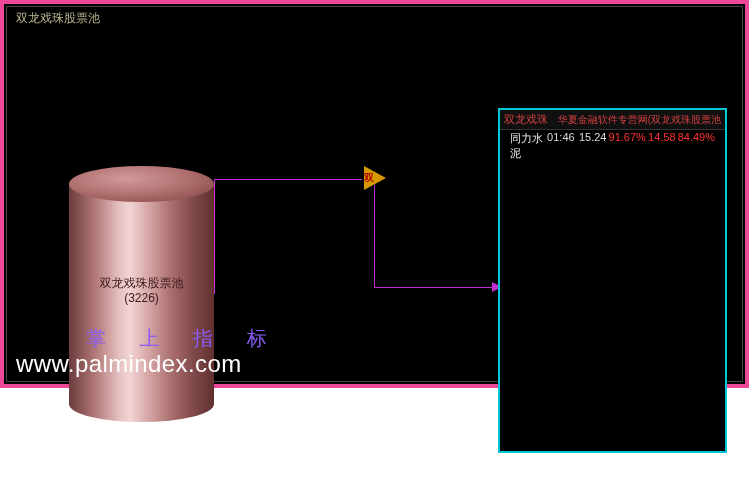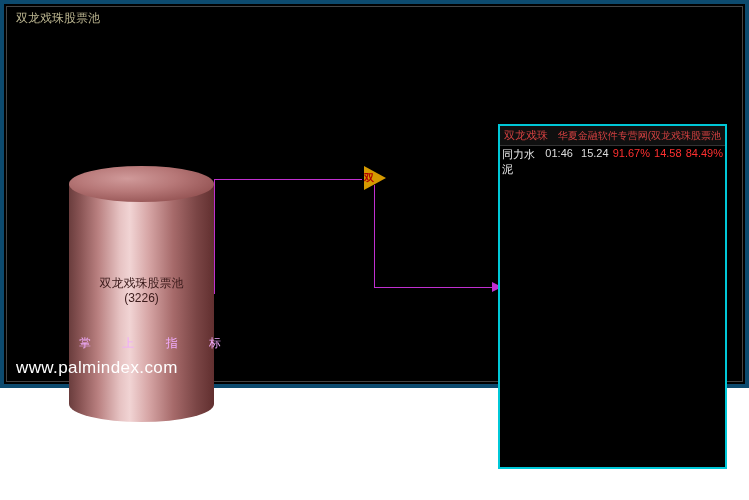--- a/index.html
+++ b/index.html
@@ -1,47 +1,47 @@
 <!DOCTYPE html>
 <html><head>
 <meta charset="utf-8">
 <style>
 *{margin:0;padding:0;box-sizing:border-box;font-family:"Microsoft YaHei",SimSun,sans-serif}
 body{background:#fff;width:749px;height:500px;overflow:hidden}
-.frame{width:749px;height:388px;border:4px solid #0c4a6e;background:#000;position:relative}
+.frame{width:749px;height:388px;border:4px solid #ec4899;background:#000;position:relative}
 .inner{position:absolute;top:2px;left:2px;right:2px;bottom:2px;border:1px solid #444}
 .title{position:absolute;top:6px;left:12px;color:#b9b38e;font-size:12px}
 .cyl{position:absolute;left:65px;top:165px;width:145px;height:250px}
 .cyl-body{position:absolute;top:15px;width:145px;height:220px;background:linear-gradient(90deg,#6a3d3d 0%,#8a5555 8%,#b98080 20%,#e6c2c2 35%,#f1d4d4 42%,#d6a5a5 55%,#a66a6a 72%,#7a4545 88%,#612f2f 100%);border-radius:0}
 .cyl-top{position:absolute;top:-3px;width:145px;height:36px;border-radius:50%;background:radial-gradient(ellipse at 40% 35%,#d09a9a 0%,#b77878 40%,#935252 80%,#7a4040 100%)}
 .cyl-bot{position:absolute;bottom:-3px;width:145px;height:36px;border-radius:50%;background:linear-gradient(90deg,#6a3d3d 0%,#8a5555 8%,#b98080 20%,#e6c2c2 35%,#f1d4d4 42%,#d6a5a5 55%,#a66a6a 72%,#7a4545 88%,#612f2f 100%)}
 .cyl-label{position:absolute;top:107px;width:100%;text-align:center;color:#3a1a1a;font-size:12px;line-height:1.25;font-weight:400}
 .connector{position:absolute;border-color:#c030d0}
 .seg-up{left:210px;top:175px;width:0;height:115px;border-left:1px solid #c030d0}
 .seg-top{left:210px;top:175px;width:160px;height:0;border-top:1px solid #c030d0}
 .seg-down{left:370px;top:175px;width:0;height:109px;border-left:1px solid #c030d0}
 .seg-right{left:370px;top:283px;width:120px;height:0;border-top:1px solid #c030d0}
 .arrow{position:absolute;left:488px;top:278px;width:0;height:0;border-top:5px solid transparent;border-bottom:5px solid transparent;border-left:10px solid #c030d0}
 .tri{position:absolute;left:360px;top:162px;width:0;height:0;border-top:12px solid transparent;border-bottom:12px solid transparent;border-left:22px solid #d69a00;filter:drop-shadow(0 0 0 #000)}
 .tri-border{position:absolute;left:358px;top:160px;width:0;height:0;border-top:14px solid transparent;border-bottom:14px solid transparent;border-left:25px solid #000}
 .tri-label{position:absolute;left:360px;top:167px;color:#b00000;font-size:10px;font-weight:bold}
-.panel{position:absolute;right:18px;top:120px;width:229px;height:345px;border:2px solid #00c8d8;background:#000}
+.panel{position:absolute;right:18px;top:104px;width:229px;height:345px;border:2px solid #00c8d8;background:#000}
 .panel-hdr{background:#101010;border-bottom:1px solid #333}
 .panel-title-row{display:flex;justify-content:space-between;align-items:center;padding:2px 4px;font-size:11px}
 .panel-title-left{color:#d04040}
 .panel-title-right{color:#d04040;font-size:10px}
 .cols{display:flex;padding:1px 2px;font-size:11px;color:#c0b060}
 .cols span{flex:1;text-align:center}
 .cols span:first-child{text-align:left;flex:1.1}
-.row{display:flex;padding:1px 2px;font-size:11px;color:#ddd}
+.row{display:flex;padding:1px 10px;font-size:11px;color:#ddd}
 .row span{flex:1;text-align:center}
 .row span:first-child{text-align:left;flex:1.1;color:#eee}
 .row .pos{color:#ff3030}
-.footer-cn{position:absolute;bottom:32px;left:75px;color:#f0abfc;font-size:12px;letter-spacing:14px}
-.footer-url{position:absolute;bottom:6px;left:12px;color:#fff;font-size:17px;font-family:Arial,sans-serif;letter-spacing:0.4px}
+.footer-cn{position:absolute;bottom:32px;left:82px;color:#8b5cf6;font-size:20px;letter-spacing:14px}
+.footer-url{position:absolute;bottom:6px;left:12px;color:#fff;font-size:24px;font-family:Arial,sans-serif;letter-spacing:0.4px}
 </style>
 </head>
 <body>
 
 <div class="frame">
   <div class="inner"></div>
 
   <div class="title">双龙戏珠股票池</div>
 
   <div class="cyl">

